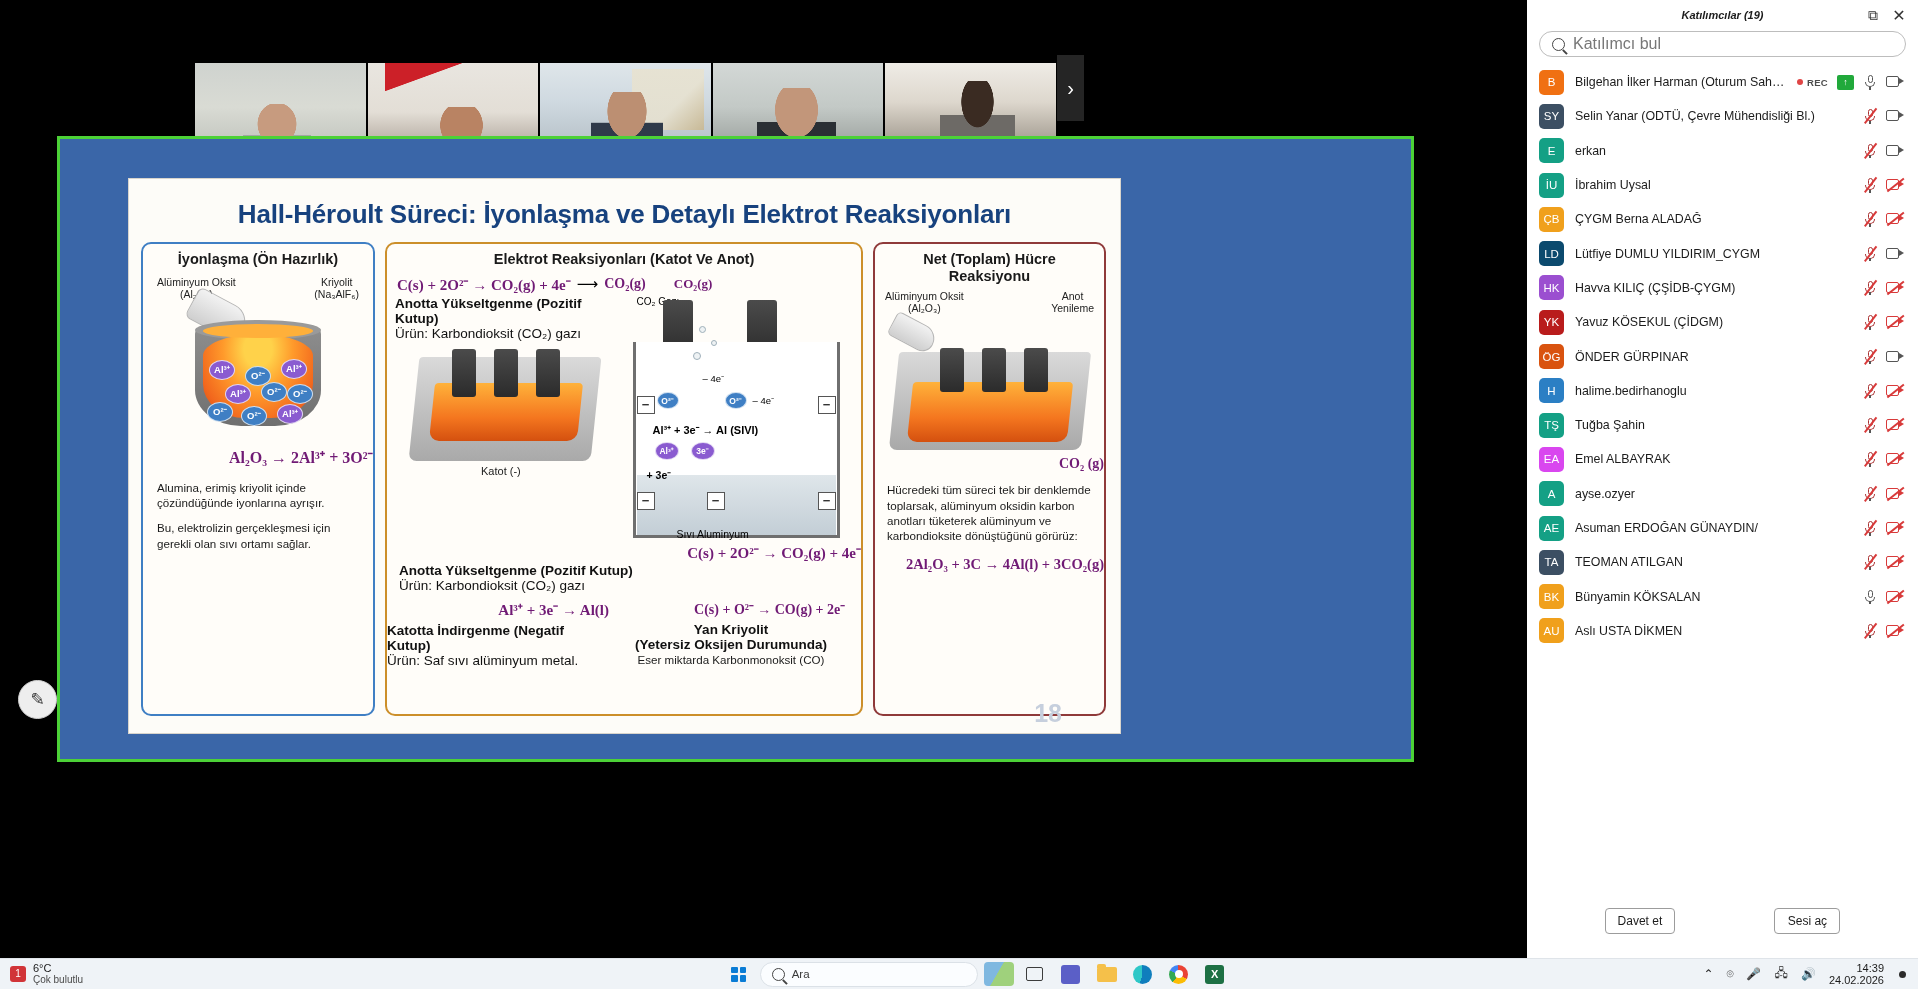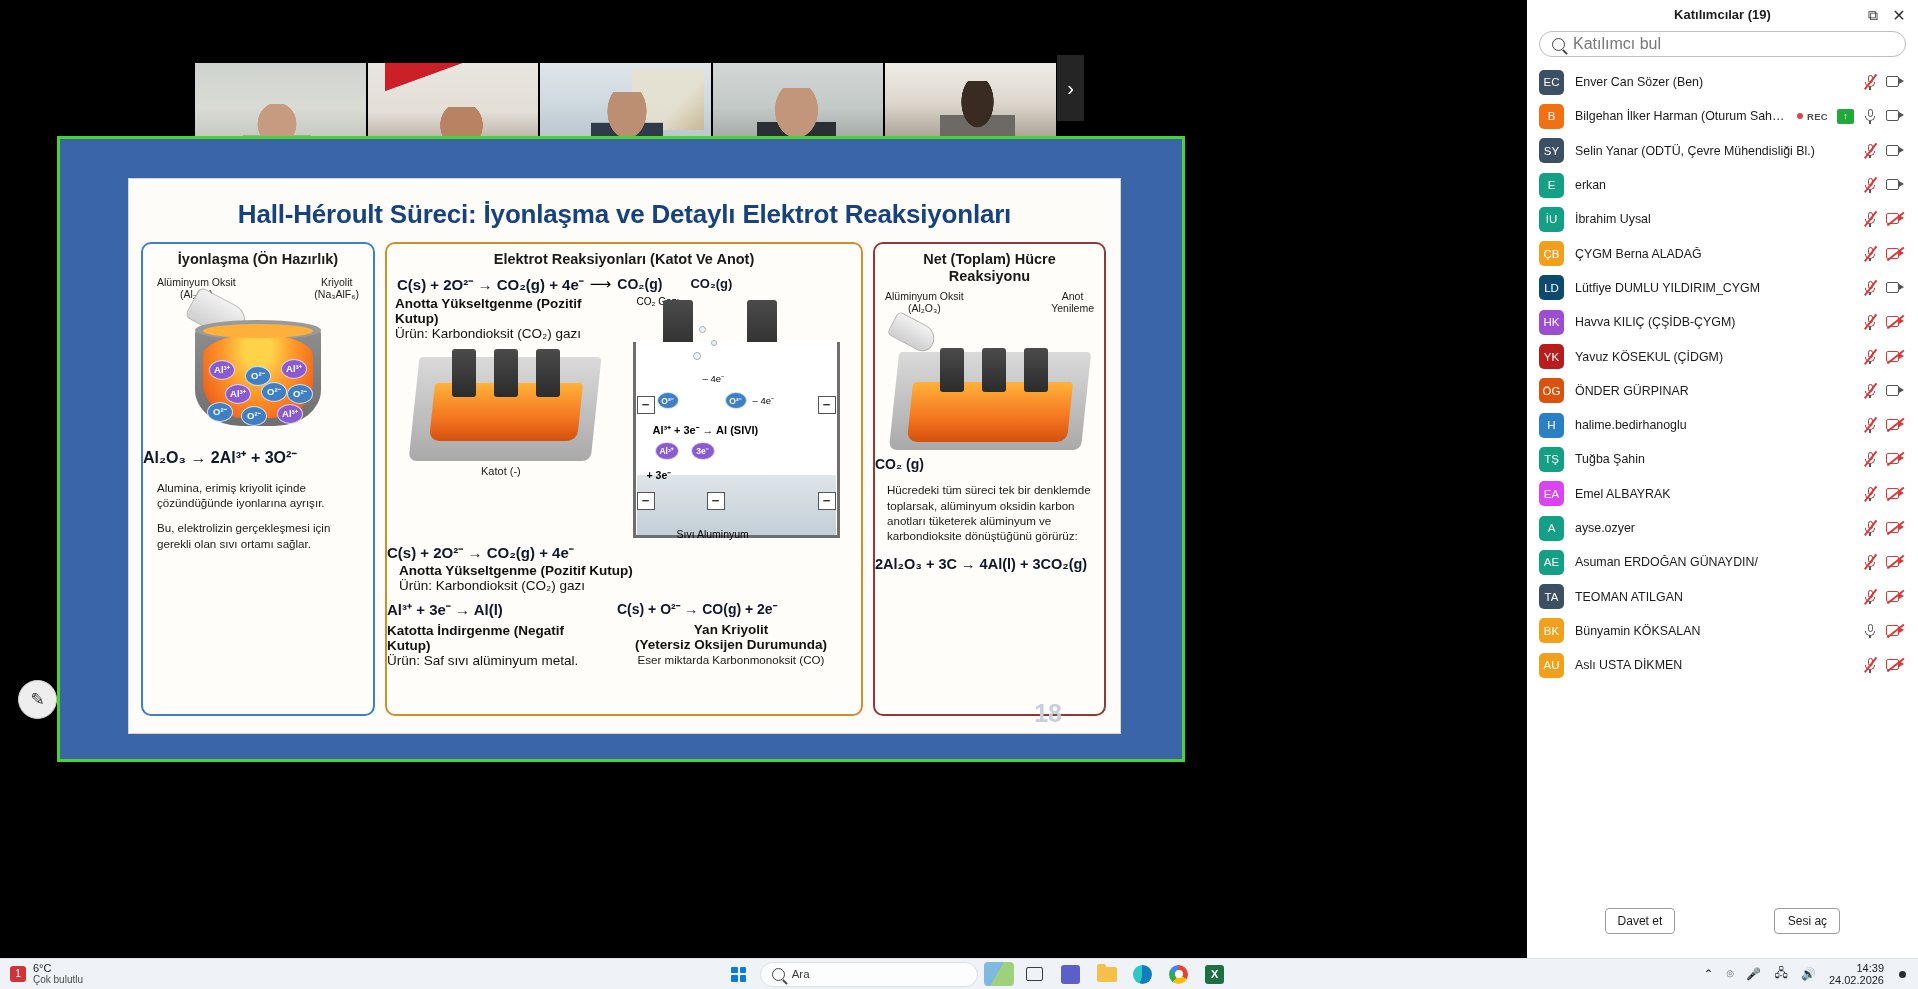--- a/index.html
+++ b/index.html
@@ -100,21 +100,21 @@
     padding: 0 8px; font-size: 10px; font-weight: bold; letter-spacing: .4px;
   }
   #rec-dot { width:7px;height:7px;border-radius:50%;background:#d93434;display:inline-block;}
   #share-opts {
     background: #2a2a2a; color: #fff; display: flex; align-items: center;
     padding: 0 9px; white-space: nowrap; cursor: pointer; font-size: 11.5px;
   }
 
   
   #shared-screen {
-    position: absolute; left: 57px; top: 136px; width: 1128px; height: 626px;
+    position: absolute; left: 57px; top: 136px; width: 1357px; height: 626px;
     background: #3a66a8; border: 3px solid #4cd137;
   }
   #slide {
     position: absolute; left: 68px; top: 39px; width: 993px; height: 556px;
     background: #fdfcf8; border: 1px solid #d8d4cc;
   }
   #slide-title {
     text-align: center; color: #17427e; font-weight: bold;
     font-size: 26px; margin-top: 20px; letter-spacing: -0.2px;
   }
@@ -123,21 +123,21 @@
     font-size: 25px; font-weight: bold;
   }
 
   .panels { display: flex; gap: 10px; padding: 12px 12px 0 12px; height: 486px; }
   .panel { border: 2px solid; border-radius: 10px; background: #fffdf9; position: relative; }
   .p1 { width: 234px; border-color: #3f7fc4; }
   .p2 { width: 478px; border-color: #cc8f2a; }
   .p3 { width: 233px; border-color: #8f3a3a; }
   .p-head { text-align: center; font-weight: bold; color: #1a1a1a; font-size: 14.5px;
             padding: 7px 4px 2px; line-height: 1.15; }
-  .eq { font-weight: bold; font-size: 16px; text-align: left; color:#0f172a; }
+  .eq { font-weight: bold; font-size: 16px; text-align: right; color:#701a75;font-family:Liberation Serif, serif; }
   .eqs { font-weight: bold; font-size: 13.5px; color:#111; }
   .txt { font-size: 11.6px; color: #1a1a1a; line-height: 1.32; }
 
   
   .pot { position: relative; width: 150px; height: 128px; margin: 4px auto 0; }
   .pot-body {
     position:absolute; left: 12px; top: 22px; width: 126px; height: 100px;
     background: linear-gradient(180deg,#8e8e8e 0%,#6f6f6f 100%);
     border-radius: 8px 8px 46px 46px / 8px 8px 36px 36px;
   }
@@ -205,21 +205,21 @@
 
   
   #participants {
     position: absolute; left: 1527px; top: 0; width: 391px; height: 958px;
     background: #fff; display: flex; flex-direction: column;
   }
   #pp-header {
     height: 29px; display: flex; align-items: center; justify-content: center;
     position: relative; flex: 0 0 auto;
   }
-  #pp-title { font-size: 13px; font-weight: bold; color: #1c1c1c; }
+  #pp-title { font-size: 11px; font-weight: bold; color: #1c1c1c; font-style: italic; }
   #pp-pop, #pp-close {
     position: absolute; top: 6px; width: 18px; height: 18px;
     display:flex; align-items:center; justify-content:center;
     color: #333; cursor: pointer; font-size: 14px;
   }
   #pp-pop { right: 36px; }
   #pp-close { right: 10px; font-size: 16px; }
 
   #pp-search-wrap { padding: 2px 12px 8px; flex: 0 0 auto; }
   #pp-search {
@@ -572,35 +572,20 @@
 
     <div id="pp-search-wrap">
       <div id="pp-search">
         <span class="search-glyph"></span>
         <input type="text" placeholder="Katılımcı bul" style="">
       </div>
     </div>
 
     <div id="pp-list">
 
-      <div class="prow">
-        <div class="av" style="background:#3c4f63">EC</div>
-        <div class="pname">Enver Can Sözer (Ben)</div>
-        <div class="badges">
-          <span class="mic off">
-              <i class="cap"></i>
-              <i class="arc"></i>
-              <i class="stem"></i>
-            </span>
-          <span class="cam">
-              <i class="body"></i>
-              <i class="lens"></i>
-            </span>
-        </div>
-      </div>
 
       <div class="prow">
         <div class="av" style="background:#f07012">B</div>
         <div class="pname">Bilgehan İlker Harman (Oturum Sahibi)</div>
         <div class="badges">
           <span class="rec-label">
             <i class="dot"></i>
               <span>REC</span>
           </span>
           <span class="host-chip">↑</span>

